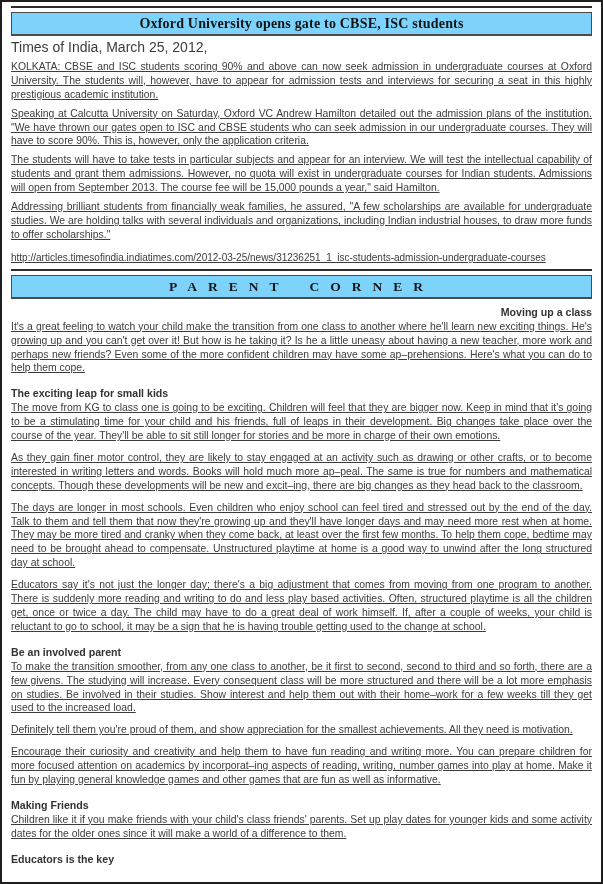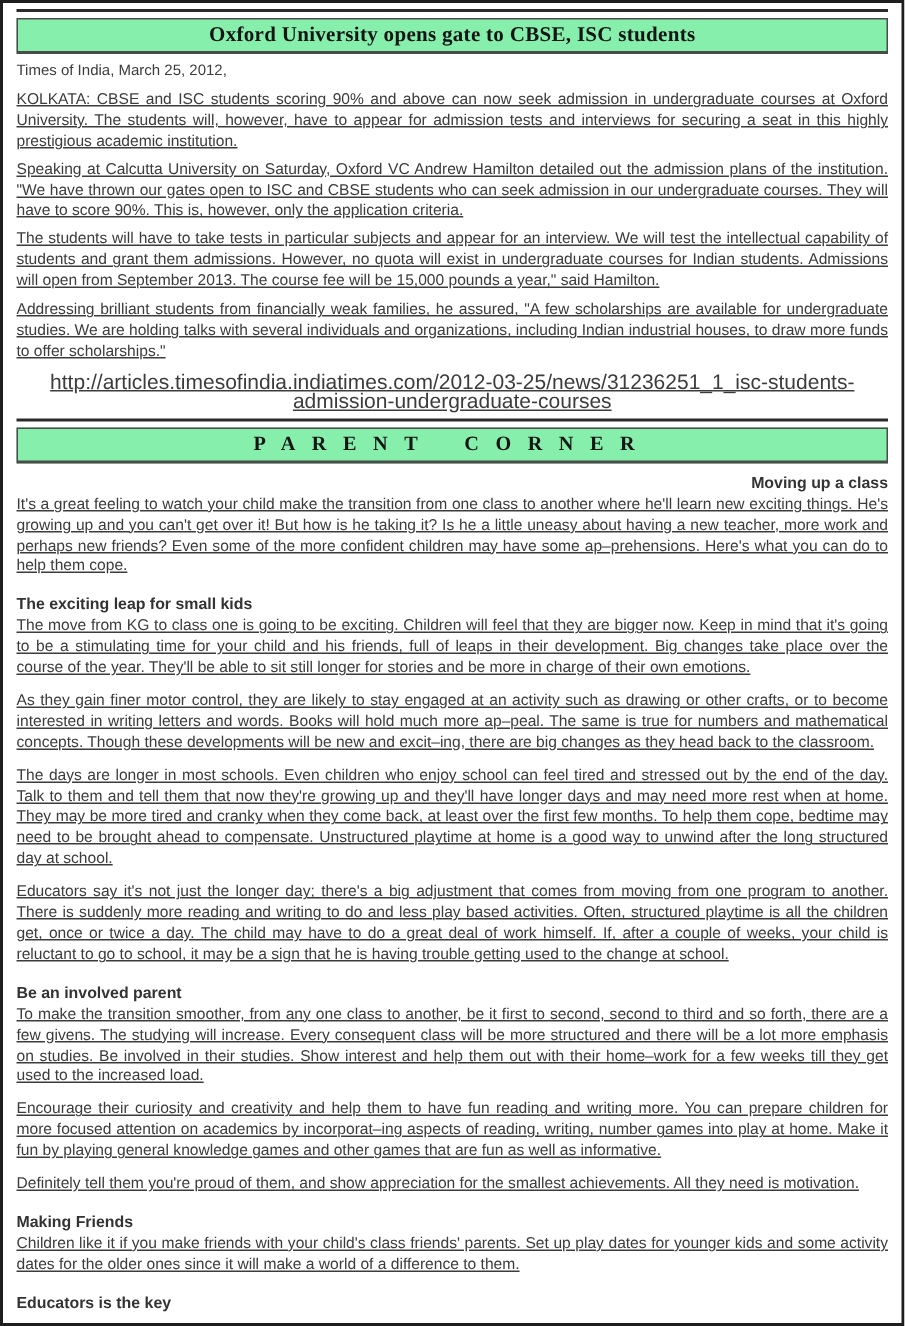--- a/index.html
+++ b/index.html
@@ -16,64 +16,64 @@
     border: 2px solid #1e1e1e;
     background: #ffffff;
     padding: 4px 9px 6px 9px;
     overflow: hidden;
   }
   .rule {
     border-top: 2px solid #2b2b2b;
     height: 2px;
   }
   .bar {
-    background: #86efac;
+    background: #7dd3fc;
     border: 1px solid #4b4b4b;
     border-bottom-width: 2px;
     text-align: center;
     font-family: "Liberation Serif", serif;
     font-weight: bold;
     color: #151515;
     padding: 1px 0 2px 0;
   }
   .title-bar-text {
     font-size: 14px;
     letter-spacing: 0.2px;
   }
   .corner-bar-text {
     font-size: 13.5px;
     letter-spacing: 11px;
     word-spacing: 6px;
     text-indent: 11px; 
     margin-top: 48px;
   }
   .byline {
-    font-size: 10px;
+    font-size: 14px;
     line-height: 13.9px;
     color: #3c3c3c;
     margin: 5px 0 5px 0;
   }
   .body-text {
     font-size: 10.4px;
     line-height: 13.9px;
     color: #3c3c3c;
     text-align: justify;
   }
   p.news-para {
     margin: 0 0 5px 0;
     text-decoration: underline;
   }
   .source-url {
     display: inline-block;
-    font-size: 14px;
+    font-size: 10px;
     line-height: 13px;
     color: #3c3c3c;
     text-decoration: underline;
     margin: 1px 0 5px 0;
-    text-align: center;
+    text-align: left;
     cursor: pointer;
   }
   .sections {
     margin-top: 7px;
   }
   h3.sec-heading {
     font-family: "Liberation Sans", sans-serif;
     font-size: 10.6px;
     line-height: 13.9px;
     font-weight: bold;
@@ -129,22 +129,22 @@
 
     <h3 class="sec-heading">The exciting leap for small kids</h3>
     <p class="sec-para">The move from KG to class one is going to be exciting. Children will feel that they are bigger now. Keep in mind that it's going to be a stimulating time for your child and his friends, full of leaps in their development. Big changes take place over the course of the year. They'll be able to sit still longer for stories and be more in charge of their own emotions.</p>
     <p class="sec-para">As they gain finer motor control, they are likely to stay engaged at an activity such as drawing or other crafts, or to become interested in writing letters and words. Books will hold much more ap–peal. The same is true for numbers and mathematical concepts. Though these developments will be new and excit–ing, there are big changes as they head back to the classroom.</p>
 
     <p class="sec-para">The days are longer in most schools. Even children who enjoy school can feel tired and stressed out by the end of the day. Talk to them and tell them that now they're growing up and they'll have longer days and may need more rest when at home. They may be more tired and cranky when they come back, at least over the first few months. To help them cope, bedtime may need to be brought ahead to compensate. Unstructured playtime at home is a good way to unwind after the long structured day at school.</p>
     <p class="sec-para">Educators say it's not just the longer day; there's a big adjustment that comes from moving from one program to another. There is suddenly more reading and writing to do and less play based activities. Often, structured playtime is all the children get, once or twice a day. The child may have to do a great deal of work himself. If, after a couple of weeks, your child is reluctant to go to school, it may be a sign that he is having trouble getting used to the change at school.</p>
 
     <h3 class="sec-heading">Be an involved parent</h3>
     <p class="sec-para">To make the transition smoother, from any one class to another, be it first to second, second to third and so forth, there are a few givens. The studying will increase. Every consequent class will be more structured and there will be a lot more emphasis on studies. Be involved in their studies. Show interest and help them out with their home–work for a few weeks till they get used to the increased load.</p>
+    <p class="sec-para">Definitely tell them you're proud of them, and show appreciation for the smallest achievements. All they need is motivation.</p>
     <p class="sec-para">Encourage their curiosity and creativity and help them to have fun reading and writing more. You can prepare children for more focused attention on academics by incorporat–ing aspects of reading, writing, number games into play at home. Make it fun by playing general knowledge games and other games that are fun as well as informative.</p>
-    <p class="sec-para">Definitely tell them you're proud of them, and show appreciation for the smallest achievements. All they need is motivation.</p>
 
     <h3 class="sec-heading">Making Friends</h3>
     <p class="sec-para">Children like it if you make friends with your child's class friends' parents. Set up play dates for younger kids and some activity dates for the older ones since it will make a world of a difference to them.</p>
 
     <h3 class="sec-heading">Educators is the key</h3>
 
   </div>
 
 </div>
 

